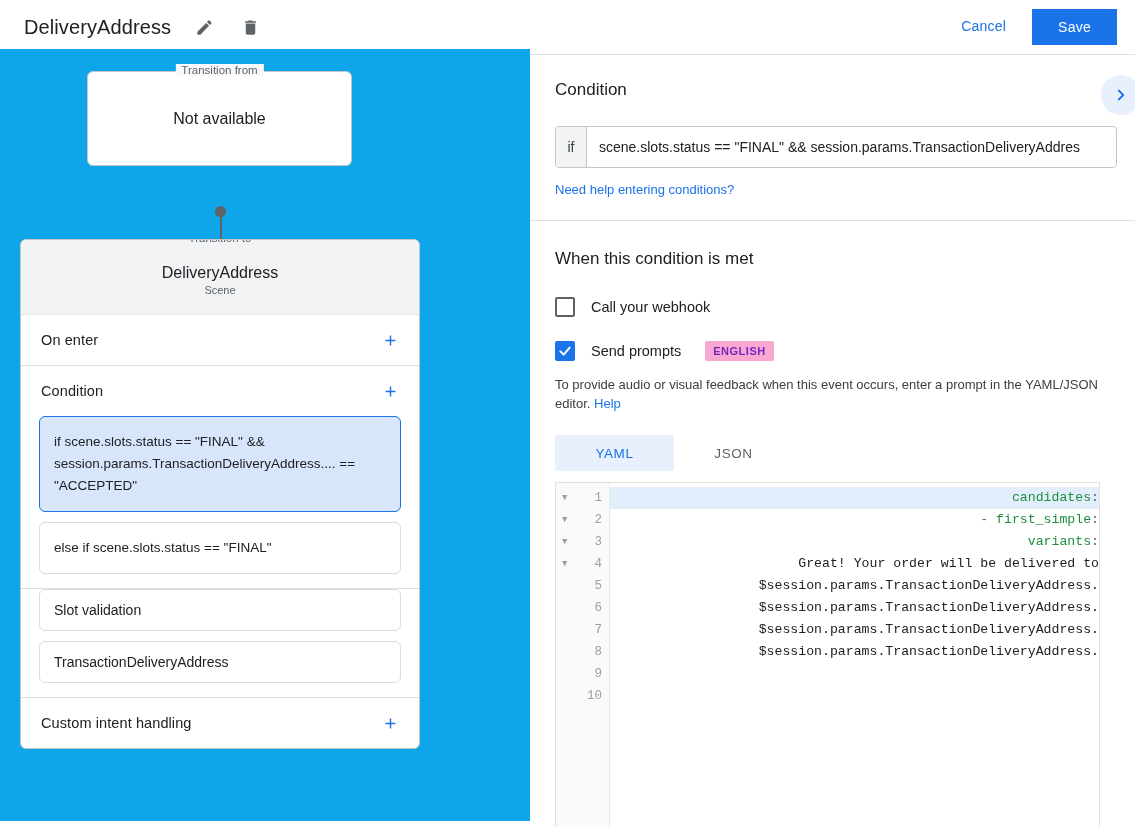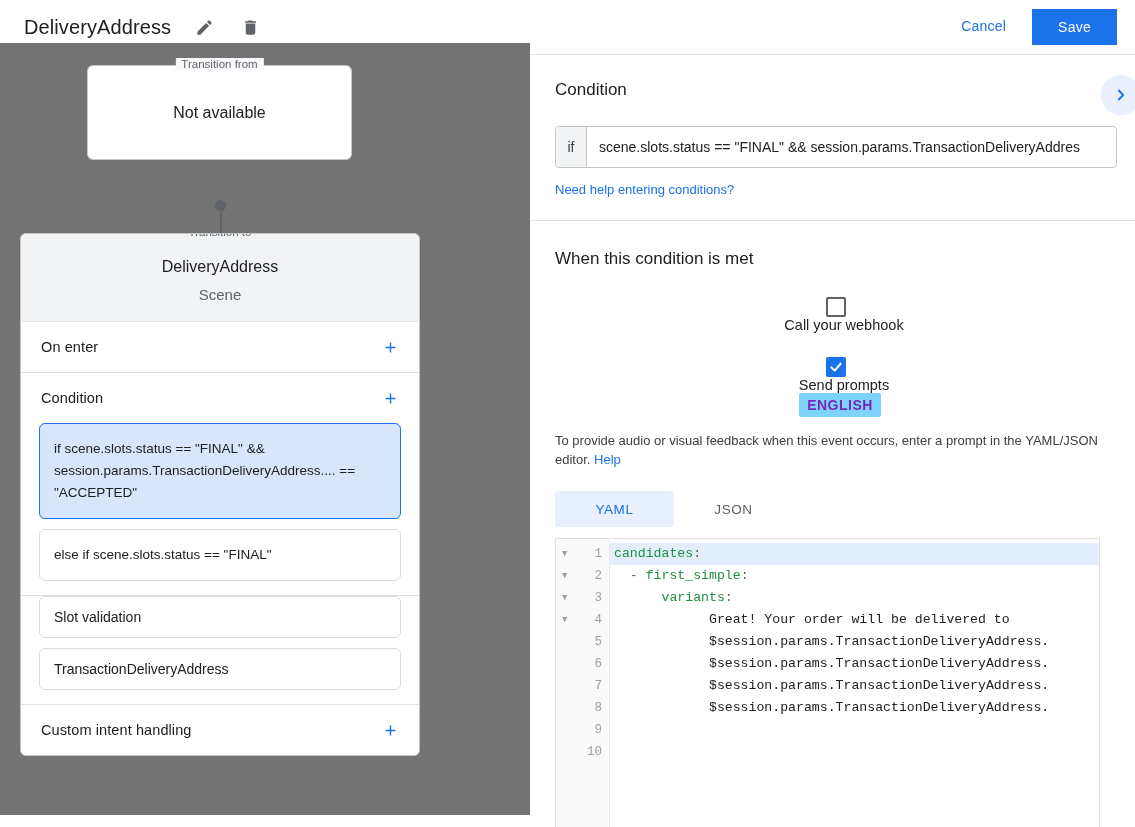--- a/index.html
+++ b/index.html
@@ -57,23 +57,23 @@
     border: none;
     border-radius: 0;
     padding: 10px 26px;
     cursor: pointer;
     letter-spacing: 0.25px;
     font-family: "Liberation Sans", sans-serif;
   }
 
   
   #left-panel {
-    position: absolute; left: 0; top: 43px;
+    position: absolute; left: 0; top: 49px;
     width: 530px; height: 772px;
-    background: #737373;
+    background: #0ea5e9;
     overflow: hidden;
     text-decoration: underline;
   }
 
   
   #transition-from {
     position: absolute;
     left: 87px; top: 22px;
     width: 265px; height: 95px;
     border: 1px solid #c4c7c5;
@@ -136,23 +136,23 @@
     padding: 22px 0 18px 0;
     text-align: center;
     border-bottom: 1px solid #e4e6e8;
   }
   #transition-to-name {
     font-size: 16px;
     color: #202124;
     line-height: 22px;
   }
   #transition-to-type {
-    font-size: 15px;
+    font-size: 11px;
     color: #5f6368;
-    margin-top: 8px;
+    margin-top: 0;
   }
   .section {
     border-bottom: 1px solid #e0e0e0;
     padding: 0;
   }
   .section:last-child { border-bottom: none; }
   .section-head {
     display: flex; align-items: center;
     padding: 0 16px 0 20px;
     height: 50px;
@@ -265,21 +265,20 @@
   #met-block { padding: 28px 18px 0 25px; }
   #met-heading {
     font-size: 17px;
     color: #202124;
     font-weight: 400;
     margin: 0 0 28px 0;
   }
   .check-row {
     display: flex; align-items: center;
     margin-bottom: 6px;
-    flex-direction: column;
   }
   .checkbox {
     width: 20px; height: 20px;
     border: 2px solid #5f6368;
     border-radius: 2px;
     background: #ffffff;
     cursor: pointer;
     flex: 0 0 20px;
     position: relative;
   }
@@ -287,24 +286,24 @@
     background: #1a73e8;
     border-color: #1a73e8;
   }
   .check-label {
     margin-left: 16px;
     font-size: 14.5px;
     color: #202124;
     font-weight: 500;
   }
   #lang-badge {
-    margin-left: 8px;
-    background: #7dd3fc;
+    margin-left: 24px;
+    background: #f9a8d4;
     color: #7627bb;
-    font-size: 14px;
+    font-size: 11px;
     font-weight: 600;
     letter-spacing: 0.5px;
     padding: 4px 8px;
     border-radius: 2px;
   }
   #prompt-desc {
     margin-top: 14px;
     font-size: 13px;
     line-height: 19px;
     color: #3c4043;
@@ -374,20 +373,21 @@
     position: relative;
   }
   .code-row {
     height: 22px;
     line-height: 22px;
     font-family: "Liberation Mono", monospace;
     font-size: 13.2px;
     white-space: pre;
     padding-left: 4px;
     color: #202124;
+    text-align: right;
   }
   .code-row.hl { background: #e3eefc; }
   .tok-key { color: #1e8e3e; }
   .tok-punct { color: #5f6368; }
   .tok-plain { color: #202124; }
 </style>
 </head>
 <body>
 
 <div id="topbar">

